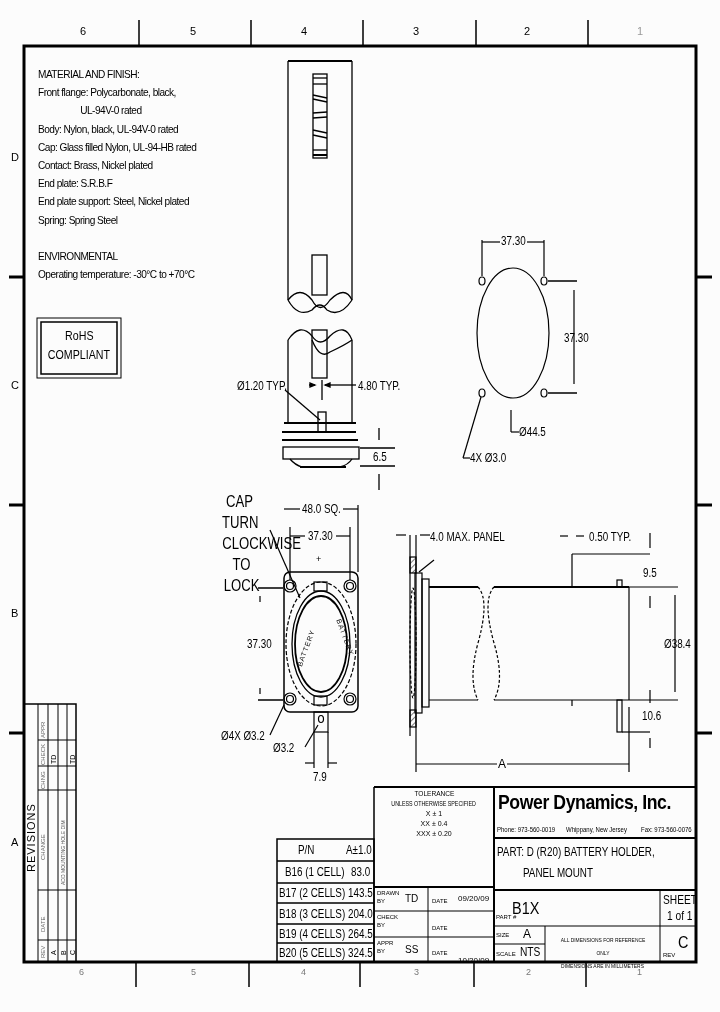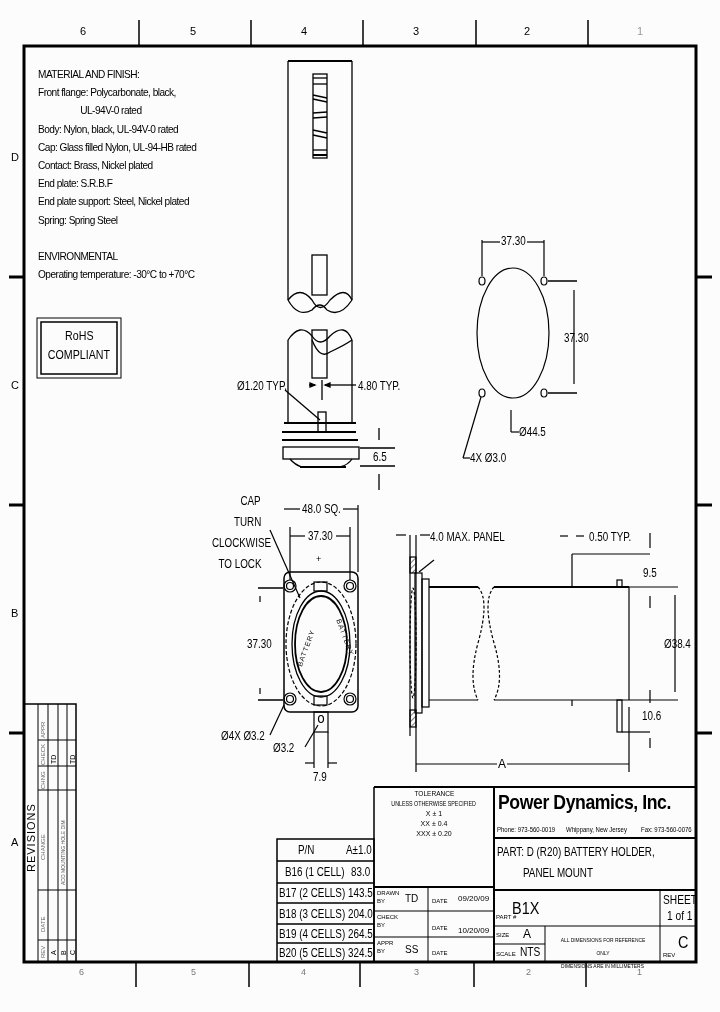--- a/index.html
+++ b/index.html
@@ -268,21 +268,21 @@
 
 <span class="t" style="left:237px;top:379px;font-size:12px;transform:scaleX(0.82);">Ø1.20 TYP.</span>
 <span class="t" style="left:358px;top:379px;font-size:12px;transform:scaleX(0.82);">4.80 TYP.</span>
 <span class="t" style="left:373px;top:450px;font-size:12px;transform:scaleX(0.82);">6.5</span>
 
 <span class="t" style="left:501px;top:234px;font-size:12px;transform:scaleX(0.82);">37.30</span>
 <span class="t" style="left:564px;top:331px;font-size:12px;transform:scaleX(0.82);">37.30</span>
 <span class="t" style="left:519px;top:425px;font-size:12px;transform:scaleX(0.82);">Ø44.5</span>
 <span class="t" style="left:470px;top:451px;font-size:12px;transform:scaleX(0.82);">4X Ø3.0</span>
 
-<div class="abs" style="left:199px;top:491px;width:62px;text-align:right;font-size:12px;line-height:21px;">
+<div class="abs" style="left:205px;top:491px;width:62px;text-align:center;font-size:16px;line-height:21px;">
   <div><span class="cond" style="transform-origin:100% 0;">CAP</span></div>
   <div><span class="cond" style="transform-origin:100% 0;">TURN</span></div>
   <div><span class="cond" style="transform-origin:100% 0;">CLOCKWISE</span></div>
   <div><span class="cond" style="transform-origin:100% 0;">TO LOCK</span></div>
 </div>
 <span class="t" style="left:302px;top:502px;font-size:12px;transform:scaleX(0.82);">48.0 SQ.</span>
 <span class="t" style="left:308px;top:529px;font-size:12px;transform:scaleX(0.82);">37.30</span>
 <span class="t" style="left:247px;top:637px;font-size:12px;transform:scaleX(0.82);">37.30</span>
 <span class="t" style="left:221px;top:729px;font-size:12px;transform:scaleX(0.82);">Ø4X Ø3.2</span>
 <span class="t" style="left:273px;top:741px;font-size:12px;transform:scaleX(0.82);">Ø3.2</span>
@@ -332,21 +332,21 @@
 <div class="abs">
   <span class="t" style="left:377px;top:889px;font-size:6px;width:20px;white-space:normal;line-height:8px;">DRAWN BY</span>
   <span class="t" style="left:405px;top:893px;font-size:10px;">TD</span>
   <span class="t" style="left:432px;top:898px;font-size:6px;">DATE</span>
   <span class="t" style="left:458px;top:894px;font-size:8px;">09/20/09</span>
   <span class="t" style="left:377px;top:913px;font-size:6px;width:20px;white-space:normal;line-height:8px;">CHECK BY</span>
   <span class="t" style="left:432px;top:925px;font-size:6px;">DATE</span>
   <span class="t" style="left:377px;top:939px;font-size:6px;width:20px;white-space:normal;line-height:8px;">APPR BY</span>
   <span class="t" style="left:405px;top:944px;font-size:10px;">SS</span>
   <span class="t" style="left:432px;top:950px;font-size:6px;">DATE</span>
-  <span class="t" style="left:458px;top:926px;font-size:8px;">10/20/09</span>
+  <span class="t" style="left:458px;top:956px;font-size:8px;">10/20/09</span>
 </div>
 
 <div class="abs">
   <span class="t" style="left:496px;top:914px;font-size:6px;">PART #</span>
   <span class="t" style="left:512px;top:899px;font-size:17px;transform:scaleX(0.85);">B1X</span>
   <span class="t" style="left:663px;top:893px;font-size:12px;transform:scaleX(0.85);">SHEET</span>
   <span class="t" style="left:667px;top:909px;font-size:12px;transform:scaleX(0.85);">1 of 1</span>
   <span class="t" style="left:496px;top:932px;font-size:6px;">SIZE</span>
   <span class="t" style="left:523px;top:927px;font-size:12px;">A</span>
   <span class="t" style="left:496px;top:951px;font-size:6px;">SCALE</span>

